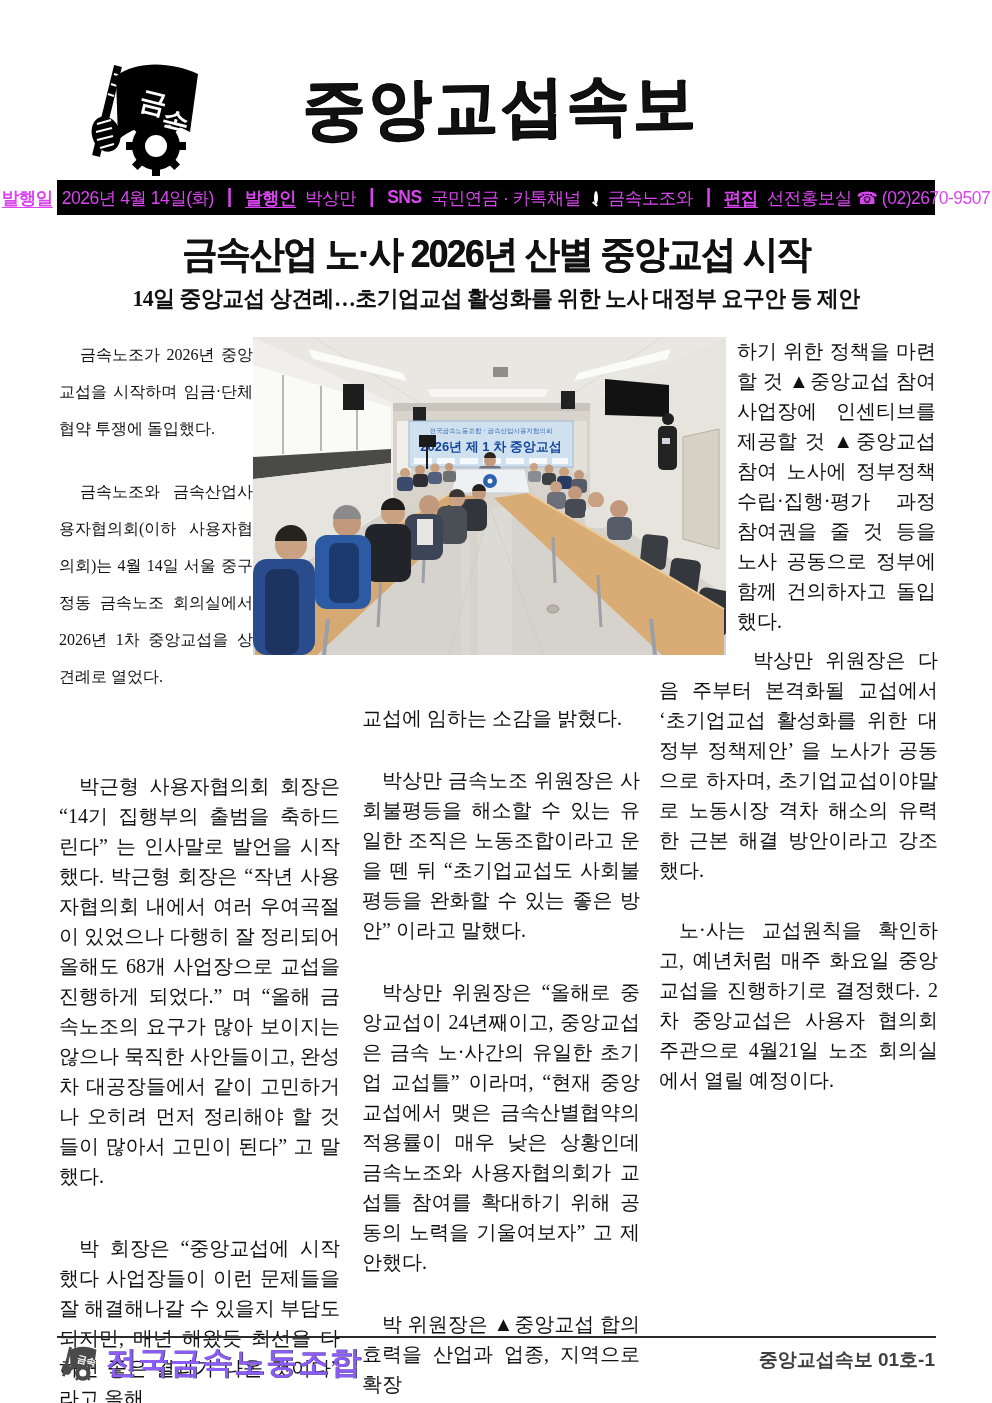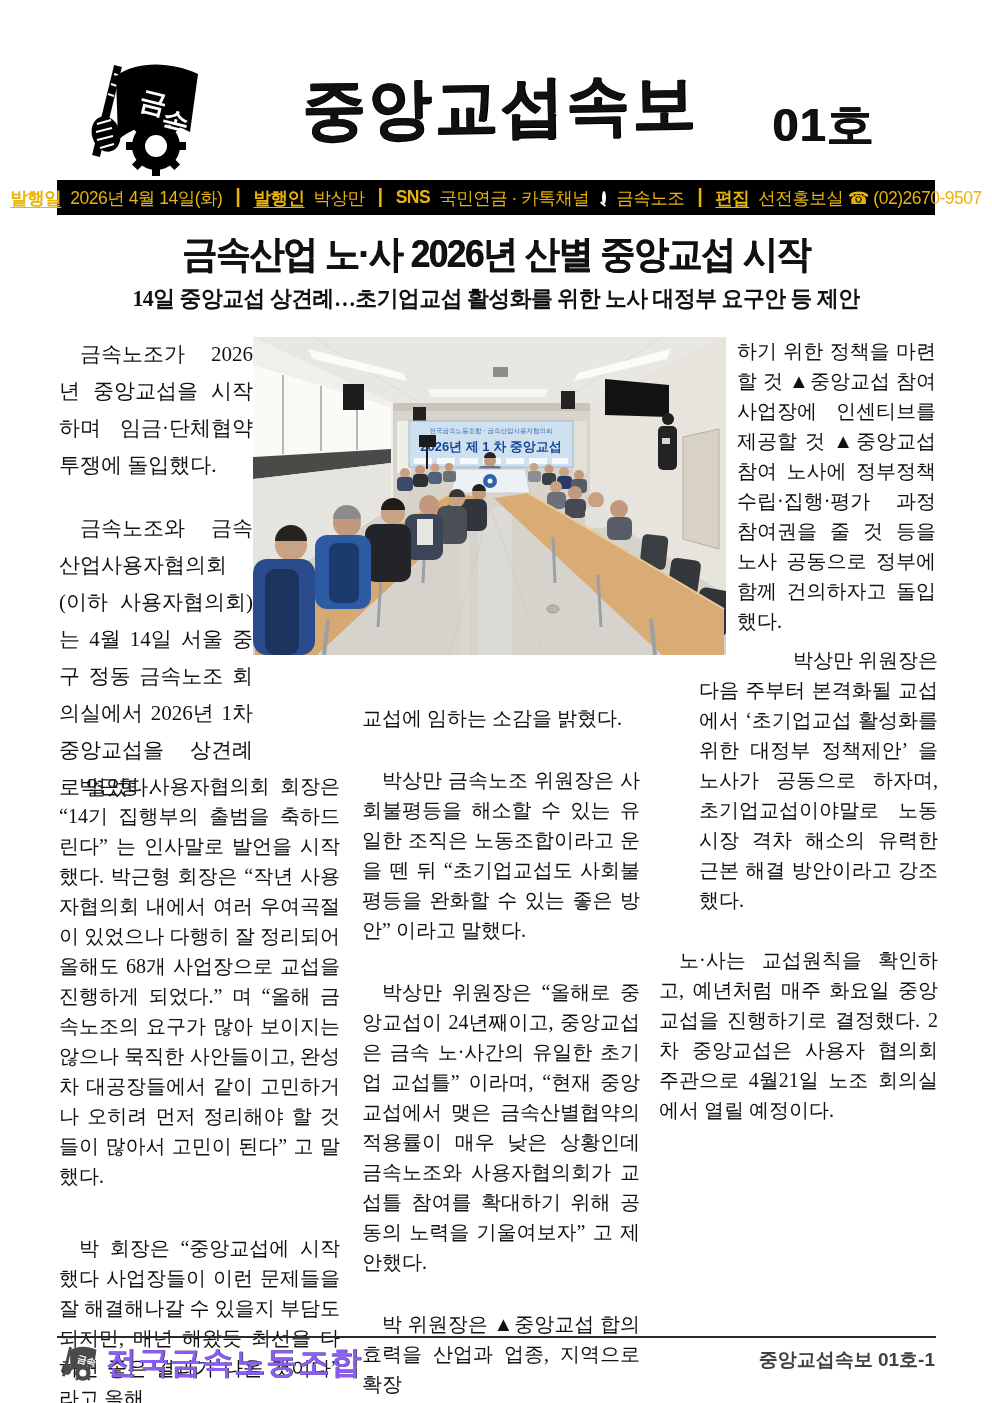--- a/index.html
+++ b/index.html
@@ -8,21 +8,21 @@
 
   
   .masthead-logo{position:absolute;left:76px;top:52px;width:130px;height:126px;}
   .masthead-title{position:absolute;left:240px;top:64px;width:520px;text-align:center;
         font-family:"DejaVu Serif","Liberation Serif",serif;font-weight:900;font-size:63px;
         letter-spacing:3px;transform:rotate(-1deg) scaleY(1.04);white-space:nowrap;
         text-shadow:1.5px 0 0 #000, 0 1px 0 #000;}
   .issue-no{position:absolute;left:772px;top:94px;font-family:"Liberation Sans","DejaVu Sans",sans-serif;
         font-weight:bold;font-size:47px;letter-spacing:1px;text-shadow:1px 0 0 #000;}
 
-  .info-bar{position:absolute;left:57px;top:180px;width:878px;height:35px;background:#000;color:#eab308;
+  .info-bar{position:absolute;left:57px;top:180px;width:878px;height:35px;background:#000;color:#d946ef;
         display:flex;align-items:center;justify-content:center;gap:9px;
         font-family:"Liberation Sans","DejaVu Sans",sans-serif;font-size:17.5px;letter-spacing:-0.5px;white-space:nowrap;}
   .info-bar .lbl{font-weight:bold;}
   .info-bar .lbl.u{text-decoration:underline;text-underline-offset:3px;}
   .info-bar .sep{font-weight:bold;font-size:16px;padding:0 2px;}
   .kakao-search-icon{display:inline-block;width:9px;height:9px;border:2px solid #fff;border-radius:50%;
         position:relative;margin:0 1px 0 4px;vertical-align:-1px;}
   .kakao-search-icon::after{content:"";position:absolute;left:-4px;bottom:-3px;width:6px;height:2px;
         background:#fff;transform:rotate(40deg);}
 
@@ -35,32 +35,32 @@
         font-family:"Liberation Serif","DejaVu Serif",serif;font-weight:bold;font-size:22.5px;
         letter-spacing:-0.5px;transform:scaleX(.97);white-space:nowrap;}
 
   
   .photo{position:absolute;left:253px;top:337px;width:473px;height:318px;background:#e8e6e0;}
   .photo svg{display:block;}
 
   
   .col{position:absolute;text-align:justify;word-break:break-all;}
   .col p{margin:0;}
-  .col-a{left:59px;top:336px;width:194px;font-size:21px;line-height:37px;}
+  .col-a{left:59px;top:336px;width:194px;font-size:16px;line-height:37px;}
   .col-a p{text-indent:21px;margin-bottom:26px;}
   .col-b{left:59px;top:729px;width:281px;font-size:20px;line-height:30px;}
   .col-b p{text-indent:20px;margin-bottom:33px;margin-top:42px;}
   .col-c{left:362px;top:661px;width:278px;font-size:20px;line-height:30px;}
   .col-c p{text-indent:20px;margin-bottom:32px;}
   .col-c p.cont{text-indent:0;margin-top:42px;}
   .col-d{left:737px;top:336px;width:199px;font-size:20px;line-height:30px;}
   .col-d p{text-indent:0;}
   .col-e{left:659px;top:645px;width:279px;font-size:20px;line-height:30px;}
   .col-e p{text-indent:20px;margin-bottom:30px;}
-  .col-e p.bigindent{text-indent:94px;margin-left:40px;}
+  .col-e p.bigindent{text-indent:94px;}
 
   
   .footer-rule{position:absolute;left:57px;top:1336px;width:879px;border-top:2px solid #2a2a2a;}
   .footer-left{position:absolute;left:57px;top:1342px;display:flex;align-items:center;gap:7px;}
   .footer-org{font-family:"Liberation Sans","DejaVu Sans",sans-serif;font-weight:900;font-size:31px;
         color:#8b5cf6;letter-spacing:1px;text-shadow:.7px 0 0 #3d3d3d;}
   .footer-page{position:absolute;right:57px;top:1347px;font-family:"Liberation Sans","DejaVu Sans",sans-serif;
         font-weight:bold;font-size:19px;color:#404040;}
 </style>
 </head>
@@ -103,33 +103,32 @@
         <ellipse cx="30" cy="82" rx="14" ry="18" fill="#000" transform="rotate(-18 30 82)"></ellipse>
         <line x1="21" y1="72" x2="35" y2="68" stroke="#fff" stroke-width="2"></line>
         <line x1="20" y1="80" x2="36" y2="76" stroke="#fff" stroke-width="2"></line>
         <line x1="21" y1="88" x2="37" y2="84" stroke="#fff" stroke-width="2"></line>
         <line x1="24" y1="96" x2="38" y2="92" stroke="#fff" stroke-width="2"></line>
       </g>
     </svg>
   </div>
 
   <div class="masthead-title">중앙교섭속보</div>
-  <div class="issue-no">01호</div>
 
   <div class="info-bar">
     <span class="lbl u">발행일</span>
     <span>2026년 4월 14일(화)</span>
     <span class="sep">┃</span>
     <span class="lbl u">발행인</span>
     <span>박상만</span>
     <span class="sep">┃</span>
     <span class="lbl">SNS</span>
     <span>국민연금 · 카톡채널</span>
     <span class="kakao-search-icon"></span>
-    <span>금속노조</span>
+    <span>금속노조와</span>
     <span class="sep">┃</span>
     <span class="lbl u">편집</span>
     <span>선전홍보실 ☎ (02)2670-9507</span>
   </div>
 
   <div class="headline">금속산업 노·사 2026년 산별 중앙교섭 시작</div>
   <div class="subheadline">14일 중앙교섭 상견례…초기업교섭 활성화를 위한 노사 대정부 요구안 등 제안</div>
 
   <div class="photo">
     <svg width="473" height="318" viewBox="0 0 473 318">

